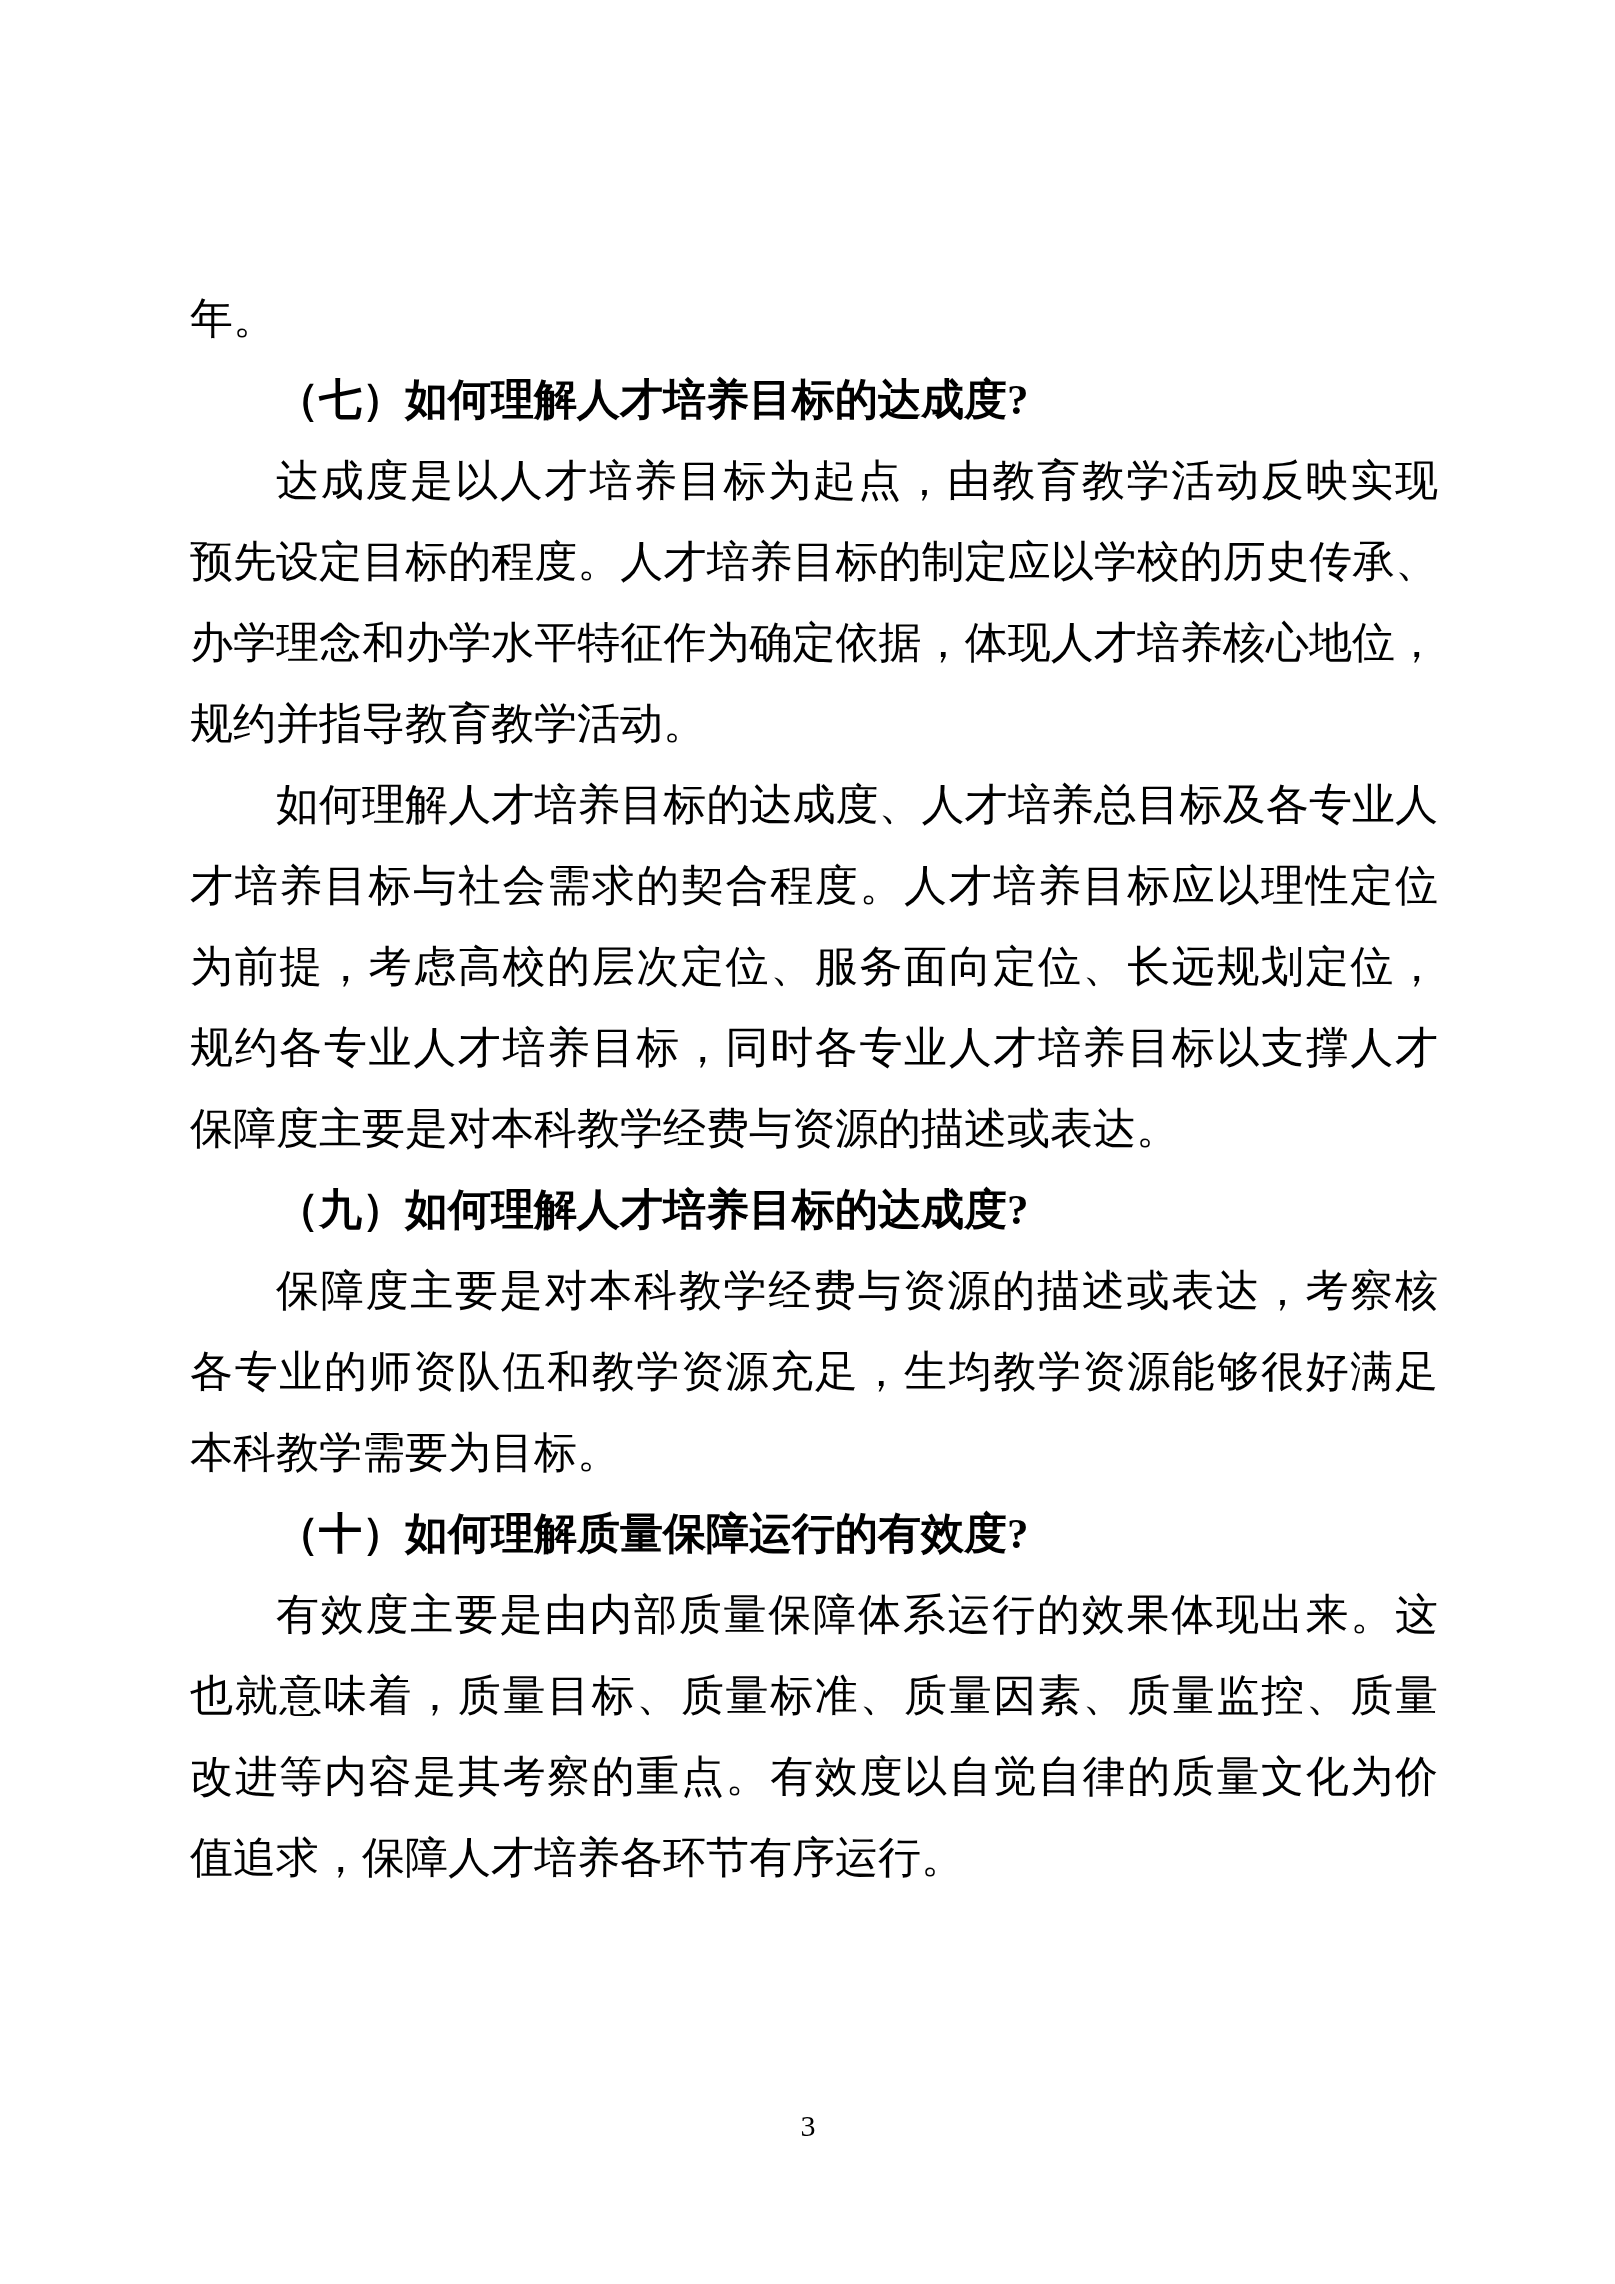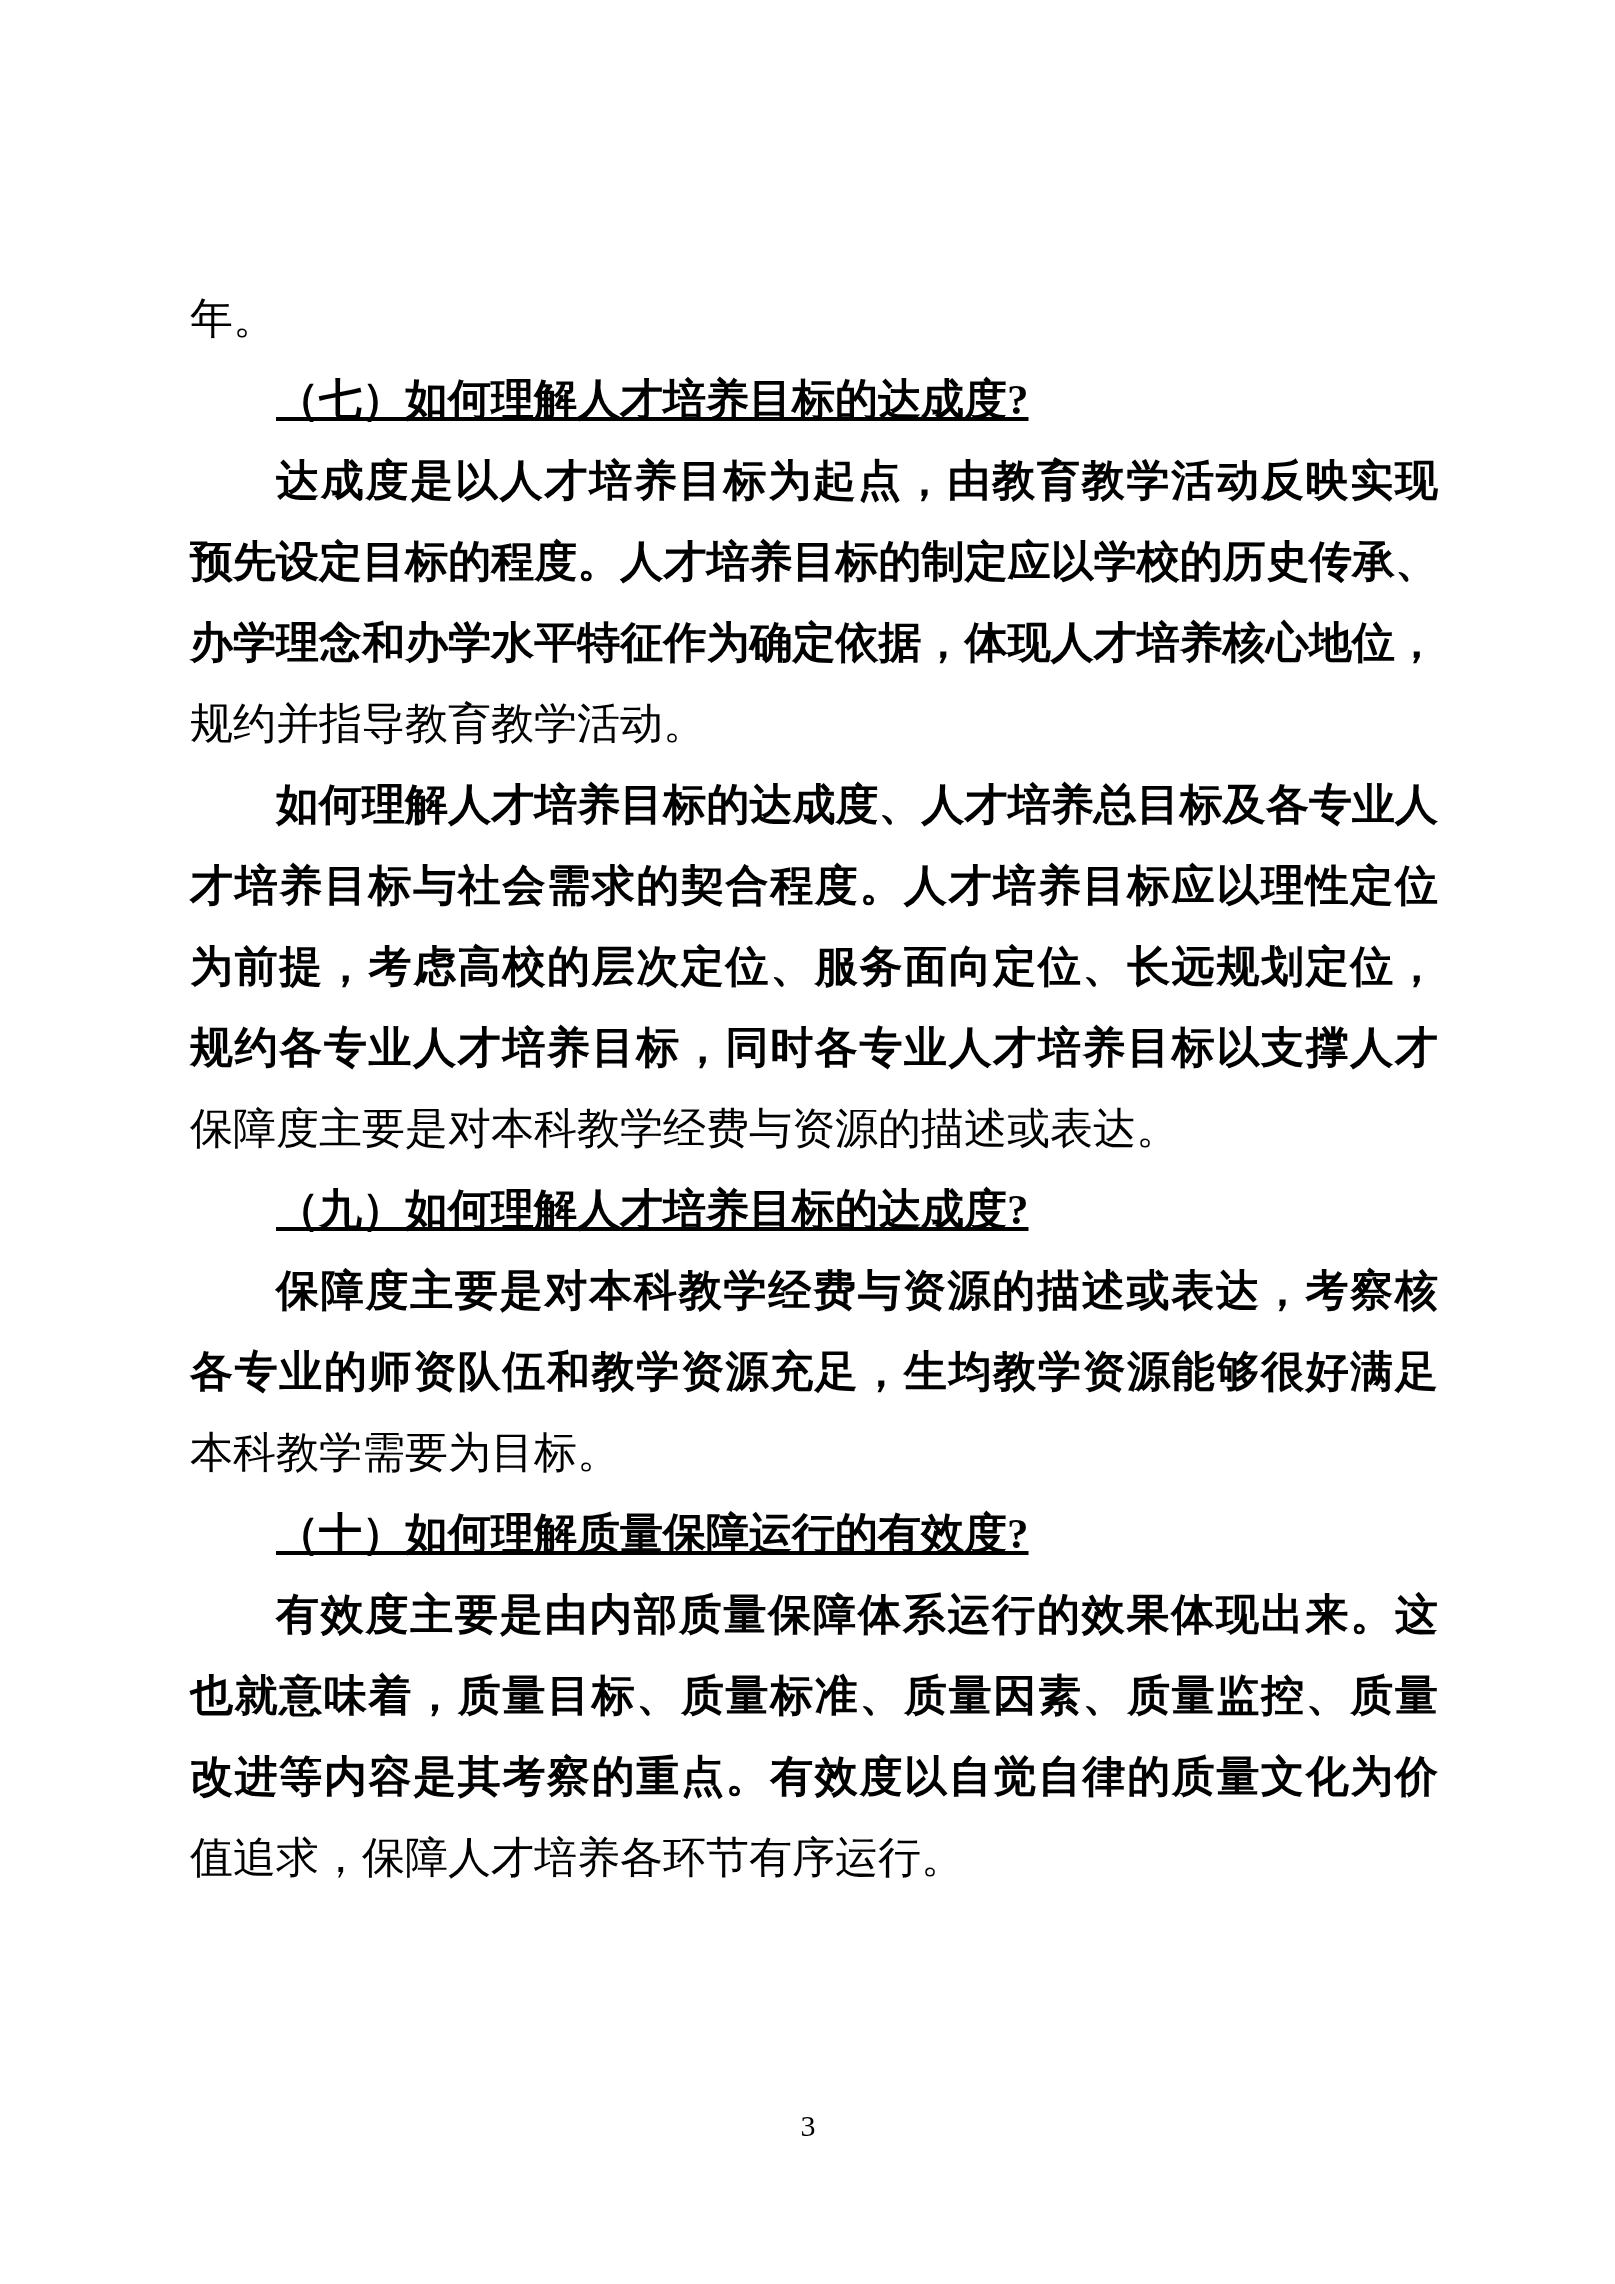--- a/index.html
+++ b/index.html
@@ -27,29 +27,27 @@
     height: 81px;
     line-height: 81px;
     font-size: 43px;
     white-space: nowrap;
     letter-spacing: 0;
   }
   .line.justify {
     white-space: normal;
     text-align: justify;
     text-align-last: justify;
-    font-weight: bold;
     
   }
   .line.indent {
     text-indent: 86px; 
   }
   .line.heading {
     font-weight: 700;
-    text-decoration: underline;
   }
   #page-number {
     position: absolute;
     left: 0;
     top: 2107px;
     width: 100%;
     text-align: center;
     font-size: 30px;
     line-height: 37px;
     font-family: "Liberation Serif", "DejaVu Serif", serif;

